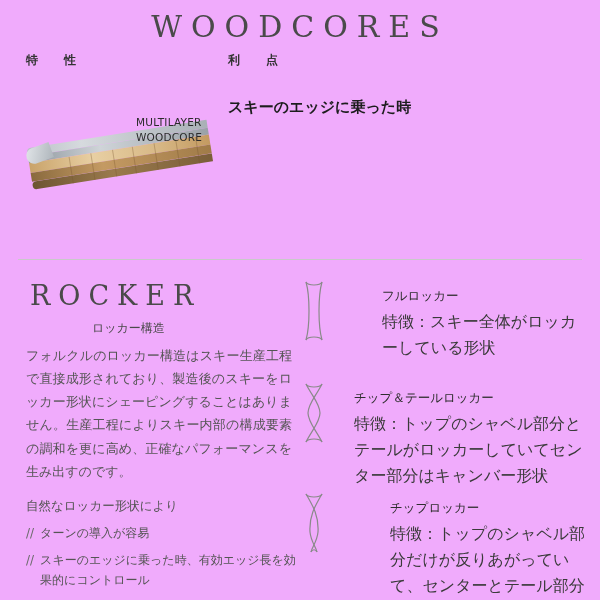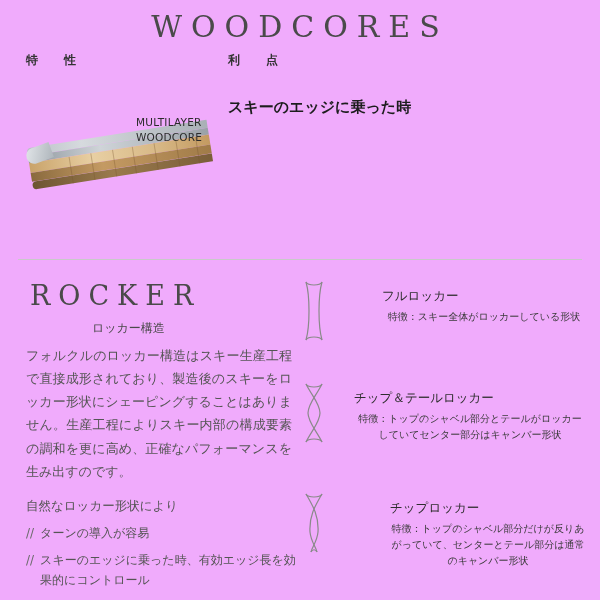--- a/index.html
+++ b/index.html
@@ -179,24 +179,23 @@
   .rtype.r2 { top: 106px; }
   .rtype.r3 { top: 216px; gap: 48px; }
   .rt-fig { flex: 0 0 56px; height: 62px; }
   .rt-txt { flex: 1 1 auto; padding-top: 8px; }
   .rt-name {
     font-size: 12.5px;
     color: #2e2e2e;
     margin-bottom: 4px;
   }
   .rt-desc {
-    font-size: 10px;
+    font-size: 16px;
     line-height: 1.62;
     color: #3a3a3a;
-    text-align: center;
   }
 </style>
 </head>
 <body>
 
 <div class="page">
 
   <div>
     <div class="woodcores-title">WOODCORES</div>
 

